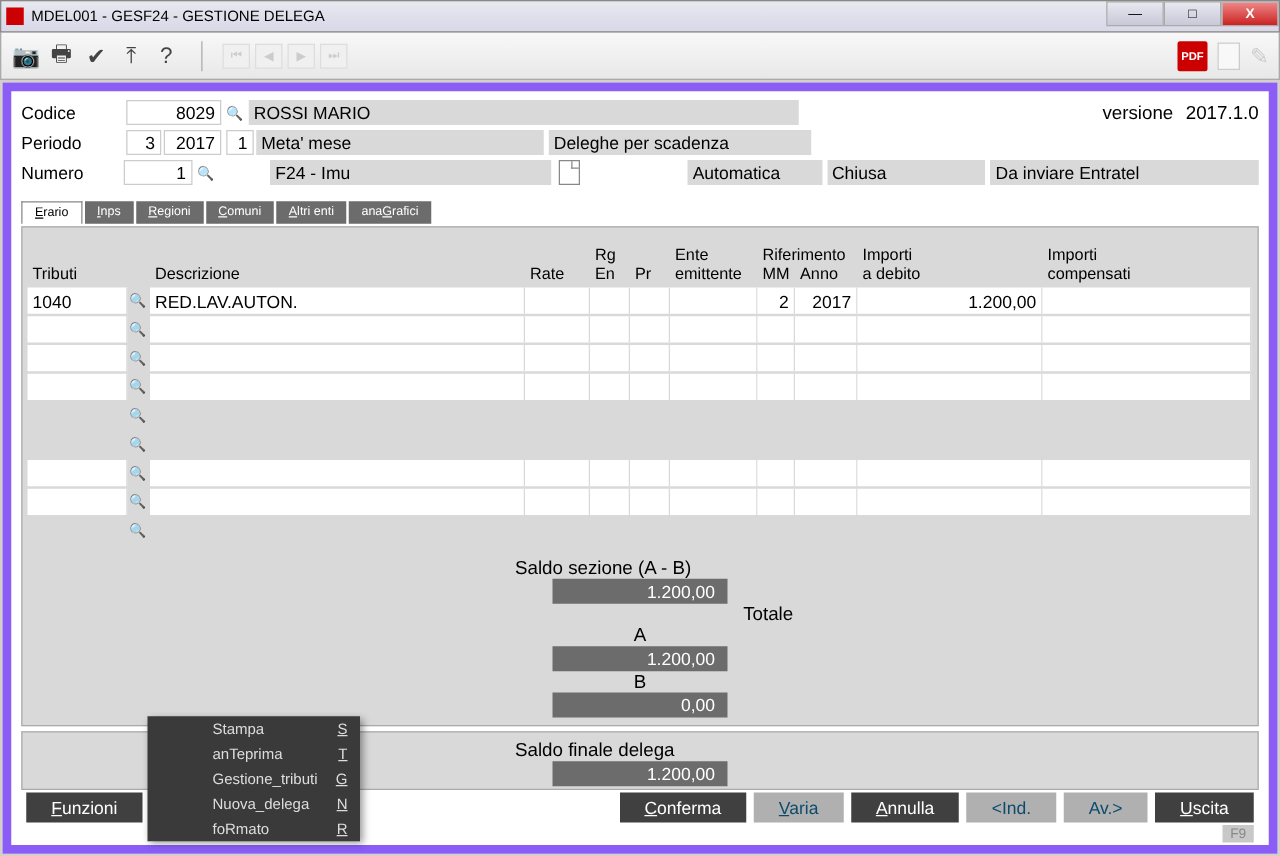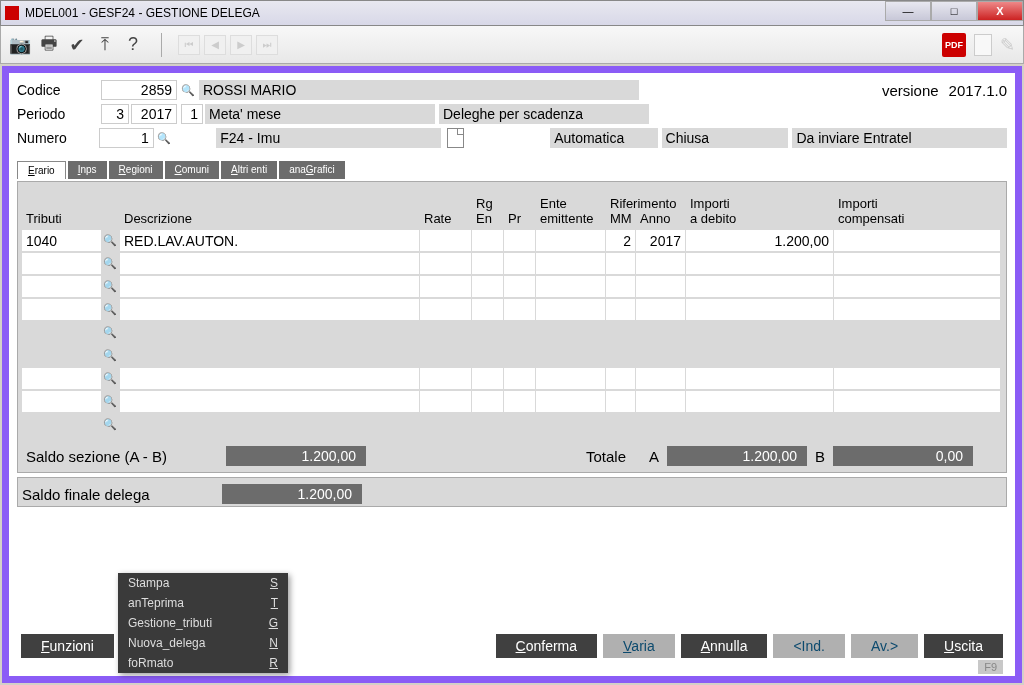--- a/index.html
+++ b/index.html
@@ -49,35 +49,35 @@
 .gc.desc { width: 300px; }
 .gc.rate { width: 52px; text-align: right; justify-content: flex-end; }
 .gc.rgen { width: 32px; }
 .gc.pr { width: 32px; }
 .gc.ente { width: 70px; }
 .gc.mm { width: 30px; text-align: right; justify-content: flex-end; }
 .gc.anno { width: 50px; text-align: right; justify-content: flex-end; }
 .gc.debito { width: 148px; text-align: right; justify-content: flex-end; }
 .gc.comp { width: 167px; text-align: right; justify-content: flex-end; }
 
-.saldo-row { display: flex; align-items: center; margin-top: 6px; padding: 4px; }
+.saldo-row { display: flex; align-items: center; margin-top: 6px; padding: 4px; flex-direction: column; }
 .saldo-label { font-size: 15px; width: 200px; }
 .saldo-val { background: #6c6c6c; color: #fff; padding: 2px 10px; text-align: right; width: 140px; font-size: 14px; }
 .saldo-tot-label { margin-left: 220px; font-size: 15px; width: 55px; }
 .saldo-ab { font-size: 15px; margin: 0 8px; }
 
 .btn-bar { position: absolute; bottom: 18px; left: 12px; right: 12px; display: flex; align-items: center; }
 .btn { background: #404040; color: #fff; padding: 4px 20px; font-size: 14px; cursor: pointer; border: none; }
 .btn.light { background: #b0b0b0; color: #0c4a6e; }
 .btn-group-right { margin-left: auto; display: flex; gap: 6px; }
 
 .f9-badge { position: absolute; bottom: 2px; right: 12px; background: #c8c8c8; color: #888; font-size: 11px; padding: 1px 6px; }
 
 .context-menu { position: absolute; left: 118px; top: 573px; width: 170px; background: #3a3a3a; color: #ddd; font-size: 12px; z-index: 100; box-shadow: 2px 2px 6px rgba(0,0,0,0.4); }
-.ctx-item { display: flex; justify-content: space-between; padding: 3px 10px; cursor: pointer; }
+.ctx-item { display: flex; justify-content: space-between; padding: 3px 10px; cursor: pointer; margin-left: 42px; }
 .ctx-item.highlight { outline: 2px solid red; outline-offset: -1px; }
 .ctx-item .key { text-decoration: underline; }
 </style>
 </head>
 <body>
 
 <div class="titlebar">
   <div class="titlebar-icon"></div>
   <div class="titlebar-text">MDEL001 - GESF24 -  GESTIONE DELEGA</div>
   <div class="titlebar-buttons">
@@ -106,21 +106,21 @@
     <div class="pdf-icon">PDF</div>
     <div class="doc-icon-tb"></div>
     <div class="pen-icon">✎</div>
   </div>
 </div>
 
 <div class="content">
 
   <div class="hdr-row">
     <div class="hdr-label">Codice</div>
-    <div class="hdr-field white" style="width:76px;justify-content:flex-end">2859</div>
+    <div class="hdr-field white" style="width:76px;justify-content:flex-end">8029</div>
     <div class="lookup-icon">🔍</div>
     <div class="hdr-field" style="width:440px">ROSSI MARIO</div>
     <div style="flex:1"></div>
     <div style="font-size:15px;margin-right:8px">versione</div>
     <div style="font-size:15px">2017.1.0</div>
   </div>
 
   <div class="hdr-row">
     <div class="hdr-label">Periodo</div>
     <div class="hdr-field white" style="width:28px;justify-content:flex-end">3</div>

